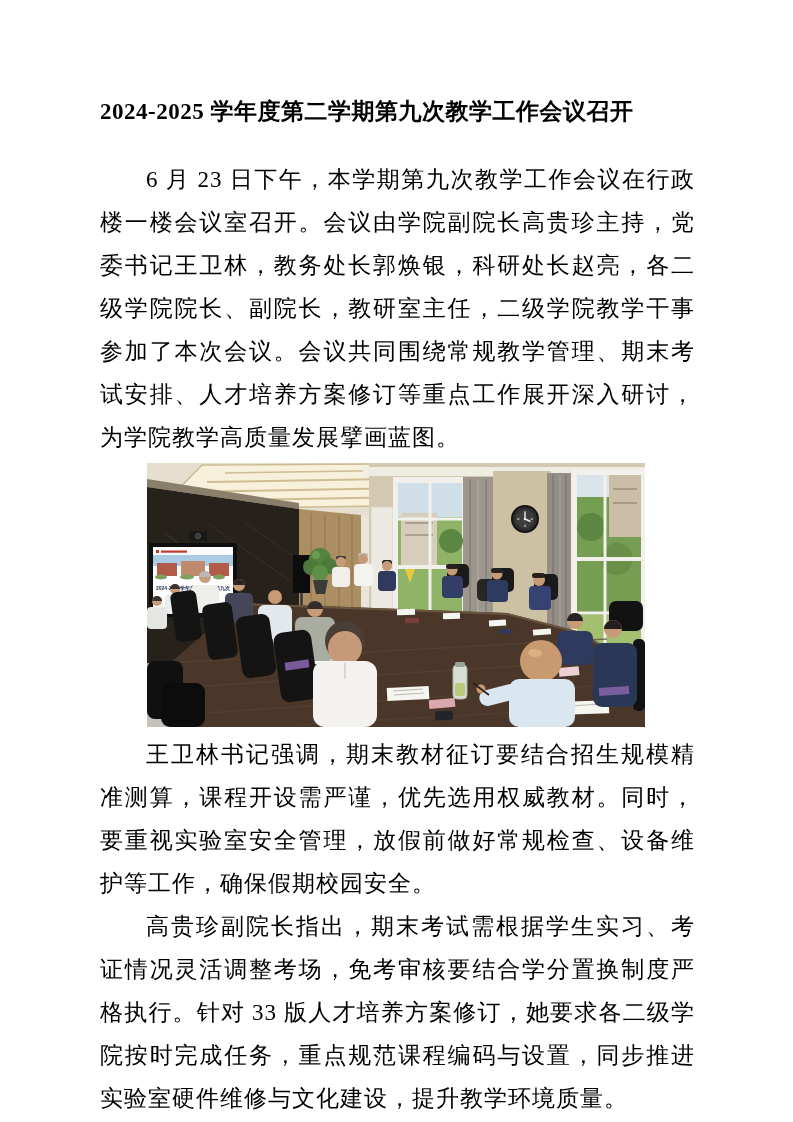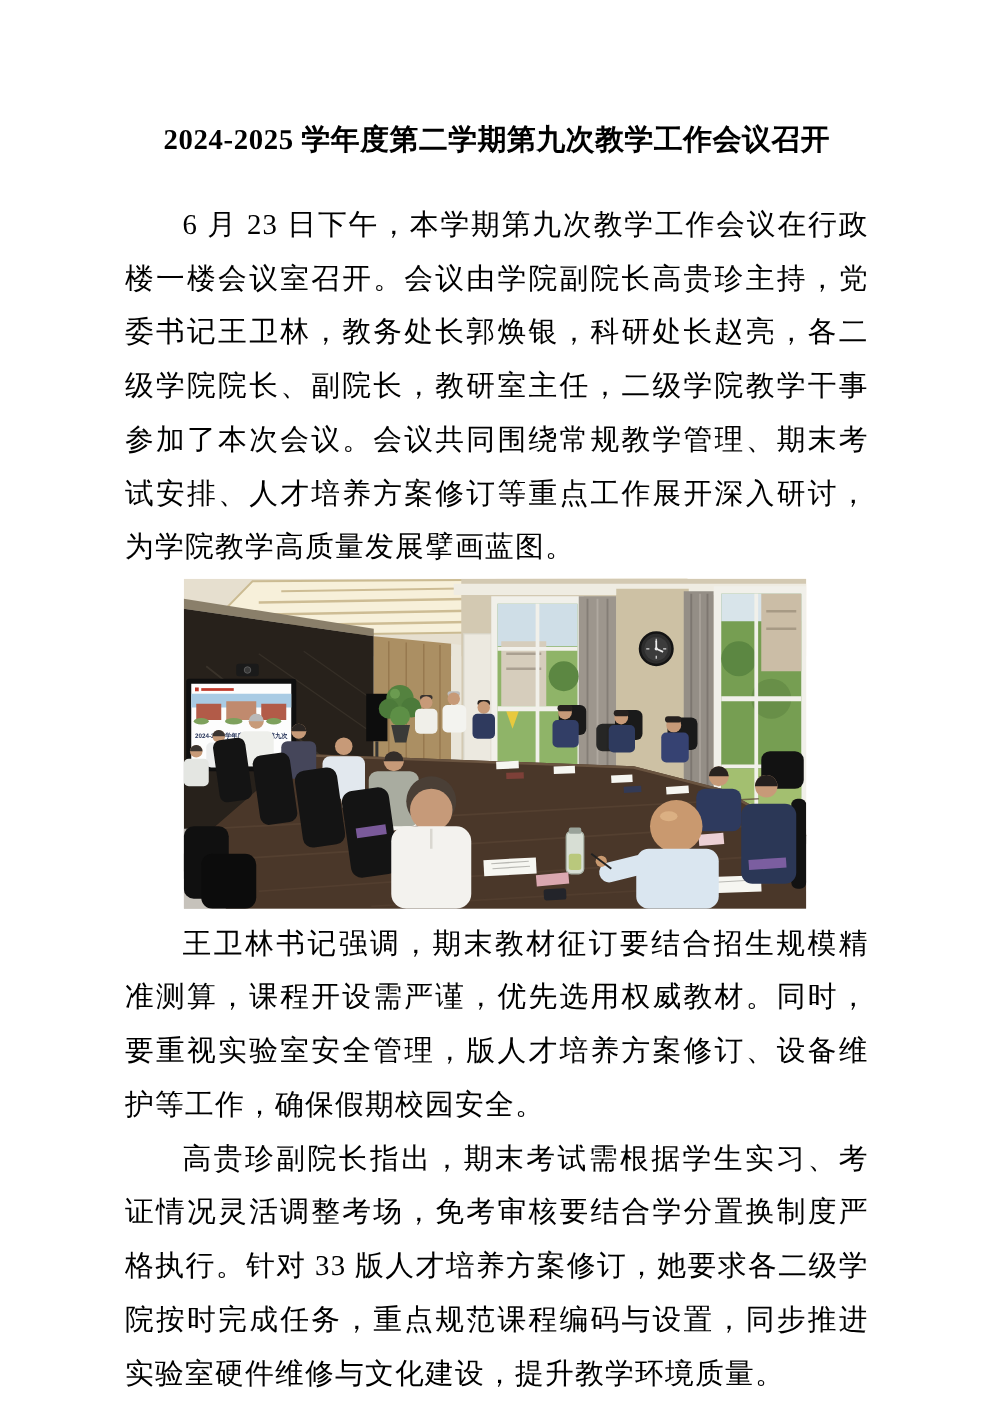--- a/index.html
+++ b/index.html
@@ -11,21 +11,21 @@
     font-family:"Liberation Serif","DejaVu Serif",serif;
     color:#000;
     overflow:hidden;
   }
   .content{
     position:absolute;left:100px;top:0;width:595px;
   }
   .doc-title{
     margin:94px 0 0 0;
     font-size:23px;line-height:36px;
-    font-weight:700;text-align:center;
+    font-weight:700;text-align:left;
     letter-spacing:0.5px;
   }
   .body-par{
     margin:0;
     font-size:23px;line-height:43px;
     letter-spacing:1px;
     text-align:justify;
     text-indent:2em;
   }
   .par-1{margin-top:28px;}
@@ -302,18 +302,18 @@
           <circle cx="394" cy="198" r="21" fill="#c9996f"></circle>
           <ellipse cx="388" cy="190" rx="7" ry="4" fill="#dbb083"></ellipse>
           <rect x="362" y="216" width="66" height="48" rx="10" fill="#dae6f0"></rect>
           <rect x="332" y="224" width="40" height="16" rx="8" fill="#dae6f0" transform="rotate(-14 352 232)"></rect>
           <circle cx="334" cy="226" r="4.5" fill="#c9996f"></circle>
           <line x1="326" y1="220" x2="342" y2="232" stroke="#222" stroke-width="1.6"></line>
         </g>
       </svg>
     </figure>
 
-    <p class="body-par par-2">王卫林书记强调，期末教材征订要结合招生规模精准测算，课程开设需严谨，优先选用权威教材。同时，要重视实验室安全管理，版人才培养方案修订、设备维护等工作，确保假期校园安全。</p>
+    <p class="body-par par-2">王卫林书记强调，期末教材征订要结合招生规模精准测算，课程开设需严谨，优先选用权威教材。同时，要重视实验室安全管理，放假前做好常规检查、设备维护等工作，确保假期校园安全。</p>
 
     <p class="body-par par-3">高贵珍副院长指出，期末考试需根据学生实习、考证情况灵活调整考场，免考审核要结合学分置换制度严格执行。针对 33 版人才培养方案修订，她要求各二级学院按时完成任务，重点规范课程编码与设置，同步推进实验室硬件维修与文化建设，提升教学环境质量。</p>
 
   </div>
 </div>
 
 </body></html>

